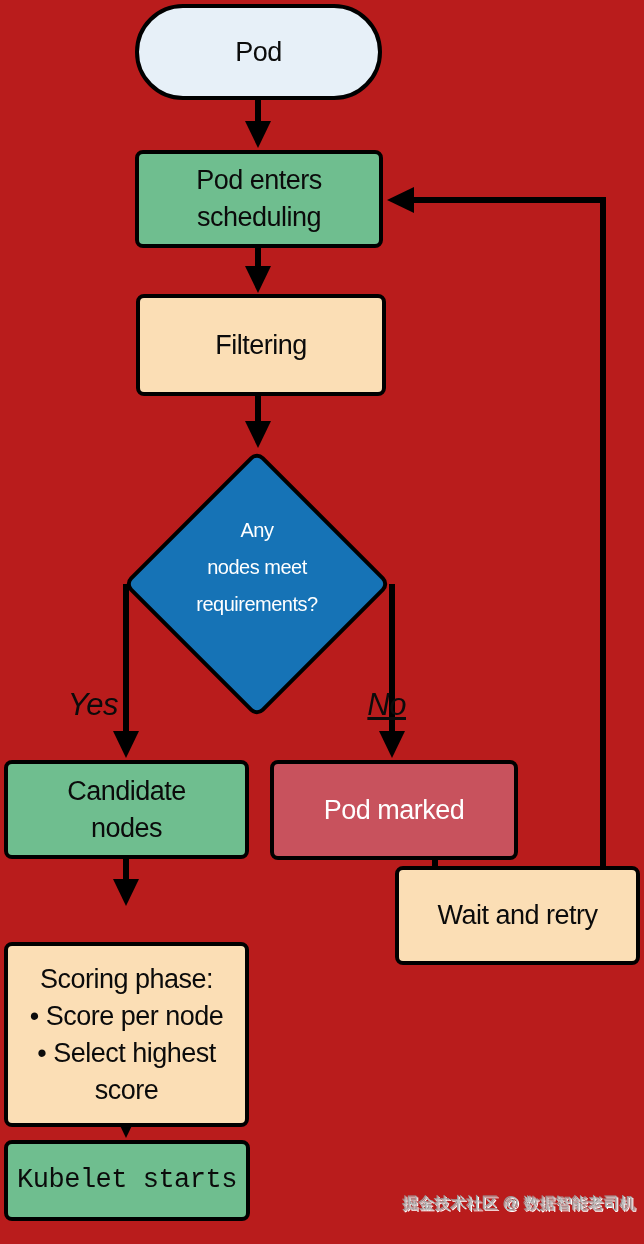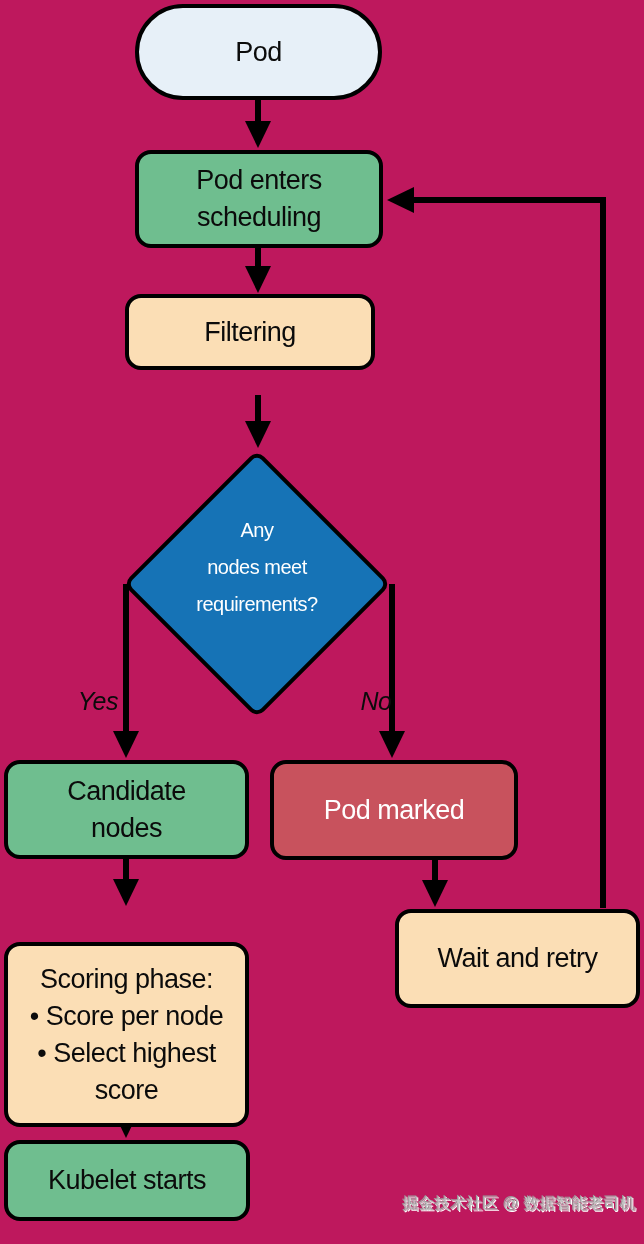--- a/index.html
+++ b/index.html
@@ -1,78 +1,79 @@
 <!DOCTYPE html>
 <html><head>
 <meta charset="utf-8">
 <style>
   html, body { margin: 0; padding: 0; background: #ffffff; }
   #canvas {
     position: relative;
     width: 644px;
     height: 1244px;
-    background: #be185d;
+    background: #b91c1c;
     overflow: hidden;
     font-family: "Liberation Sans", "DejaVu Sans", sans-serif;
     color: #0b0b0b;
   }
   #edges {
     position: absolute;
     left: 0; top: 0;
     z-index: 1;
   }
   .node {
     position: absolute;
     z-index: 2;
     box-sizing: border-box;
     border: 4px solid #000000;
-    border-radius: 16px;
+    border-radius: 8px;
     display: flex;
     align-items: center;
     justify-content: center;
     text-align: center;
     font-size: 27px;
     line-height: 37px;
     letter-spacing: -0.5px;
     white-space: pre-line;
   }
   .node-pod {
     left: 135px; top: 4px; width: 247px; height: 96px;
     background: #e7f0f8;
     border-radius: 50px;
   }
   .node-enter {
     left: 135px; top: 150px; width: 248px; height: 98px;
     background: #6fbe8f;
   }
   .node-filtering {
-    left: 125px; top: 294px; width: 250px; height: 76px;
+    left: 136px; top: 294px; width: 250px; height: 102px;
     background: #fbdeb5;
   }
   .node-candidate {
     left: 4px; top: 760px; width: 245px; height: 99px;
     background: #6fbe8f;
     align-items: center;
   }
   .node-podmarked {
     left: 270px; top: 760px; width: 248px; height: 100px;
     background: #c8525d;
     color: #ffffff;
   }
   .node-scoring {
     left: 4px; top: 908px; width: 245px; height: 185px;
     background: #fbdeb5;
     margin-top: 34px;
   }
   .node-kubelet {
     left: 4px; top: 1140px; width: 246px; height: 81px;
     background: #6fbe8f;
+    font-family: Liberation Mono, monospace;
   }
   .node-wait {
-    left: 395px; top: 909px; width: 245px; height: 99px;
+    left: 395px; top: 866px; width: 245px; height: 99px;
     background: #fbdeb5;
   }
   .node-decision {
     left: 162px; top: 489px; width: 190px; height: 190px;
     background: #1673b6;
     border-radius: 10px;
     transform: rotate(45deg);
   }
   .decision-label {
     position: absolute;
@@ -81,27 +82,27 @@
     color: #ffffff;
     font-size: 20px;
     line-height: 37px;
     letter-spacing: -0.5px;
     text-align: center;
     white-space: pre-line;
   }
   .edge-label {
     position: absolute;
     z-index: 3;
-    font-size: 25px;
+    font-size: 31px;
     font-style: italic;
     letter-spacing: -0.5px;
     color: #0b0b0b;
   }
   .edge-label-yes { left: 48px; top: 687px; width: 70px; text-align: right; }
-  .edge-label-no  { left: 346px; top: 687px; width: 60px; text-align: center; }
+  .edge-label-no  { left: 346px; top: 687px; width: 60px; text-align: right; text-decoration: underline; }
   .watermark {
     position: absolute;
     z-index: 4;
     right: 8px; top: 1194px; width: 400px;
     text-align: right;
     font-size: 16px;
     font-weight: normal;
     color: #c3c3c3;
     text-shadow: -1px -1px 0 #9b9b9b, 1px 1px 0 #ffffff;
   }

